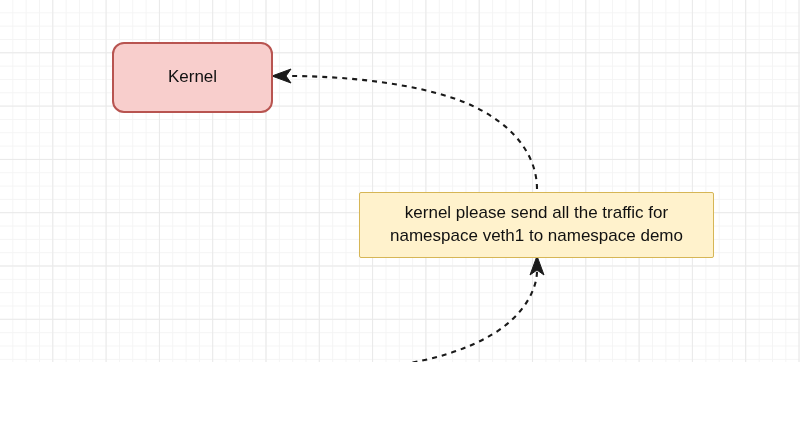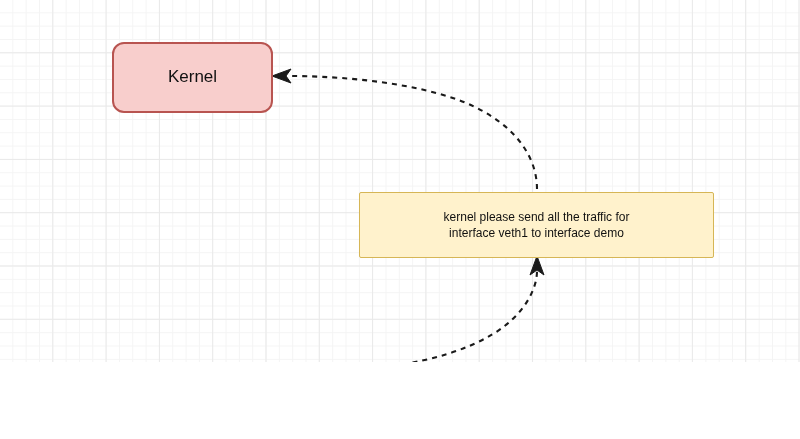--- a/index.html
+++ b/index.html
@@ -63,21 +63,21 @@
     top: 192px;
     width: 355px;
     height: 66px;
     background: #fff2cc;
     border: 1px solid #d6b656;
     border-radius: 2px;
     display: flex;
     align-items: center;
     justify-content: center;
     text-align: center;
-    font-size: 12px;
+    font-size: 17px;
     color: #111111;
     line-height: 1.35;
     padding: 0 8px;
   }
   #note-node .note-text { display: block; }
   #note-node b { font-weight: normal; }
   #edge-layer {
     position: absolute;
     left: 0;
     top: 0;
@@ -116,17 +116,17 @@
   </svg>
 
   <div class="node" id="kernel-node">
     <span>Kernel</span>
   </div>
 
 
   <div id="note-node">
     <span class="note-text">
       <span>kernel please send all the traffic for</span><br>
-      <span>interface veth1 to interface </span><b>demo</b>
+      <span>namespace veth1 to namespace </span><b>demo</b>
     </span>
   </div>
 
 </div>
 
 </body></html>

